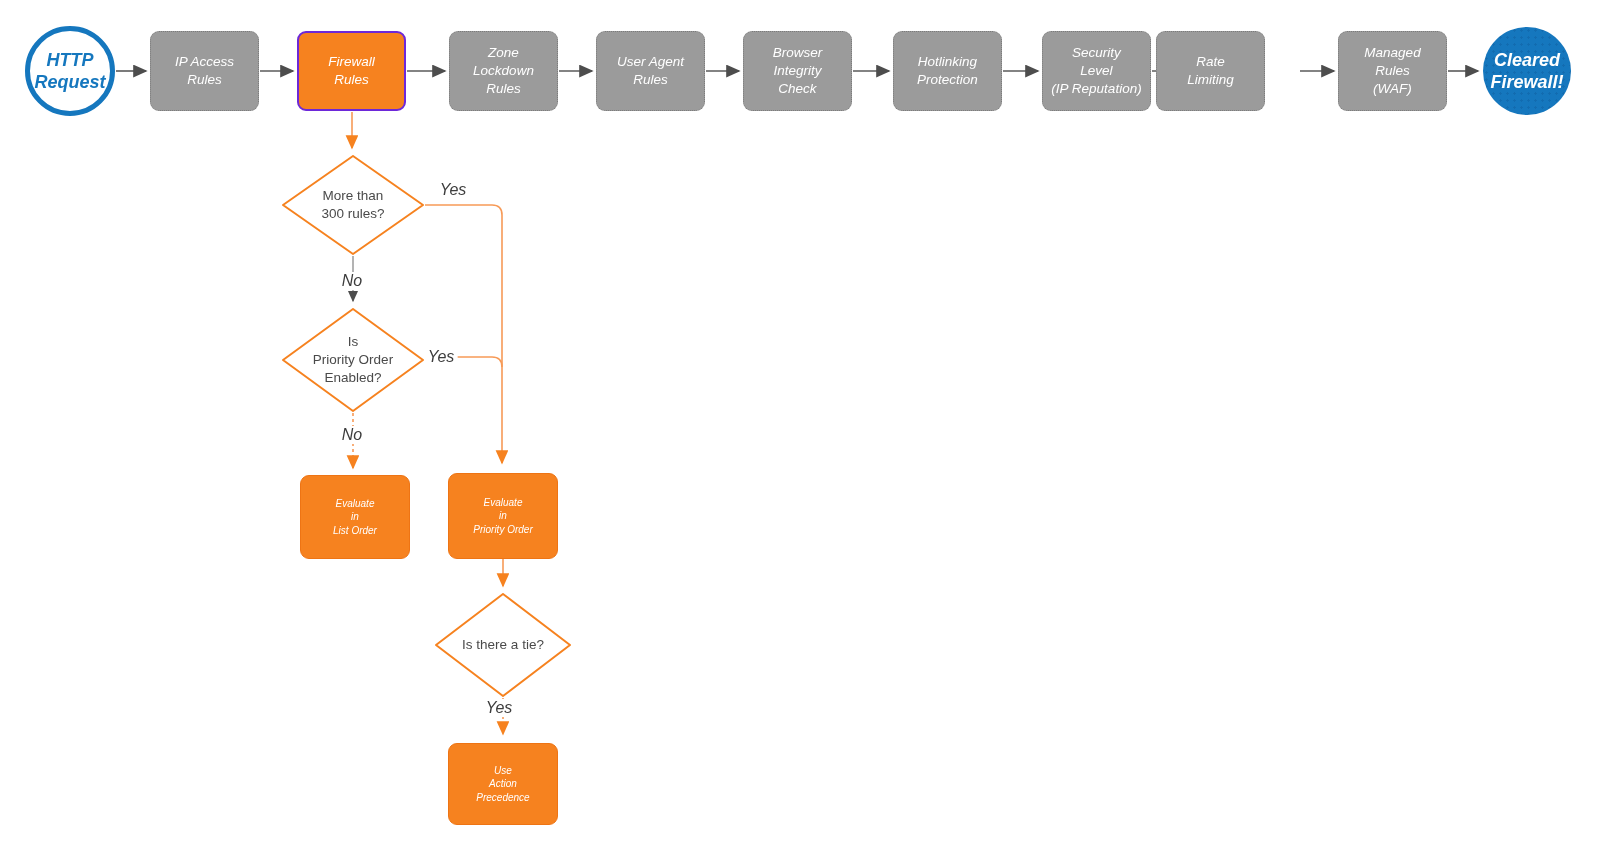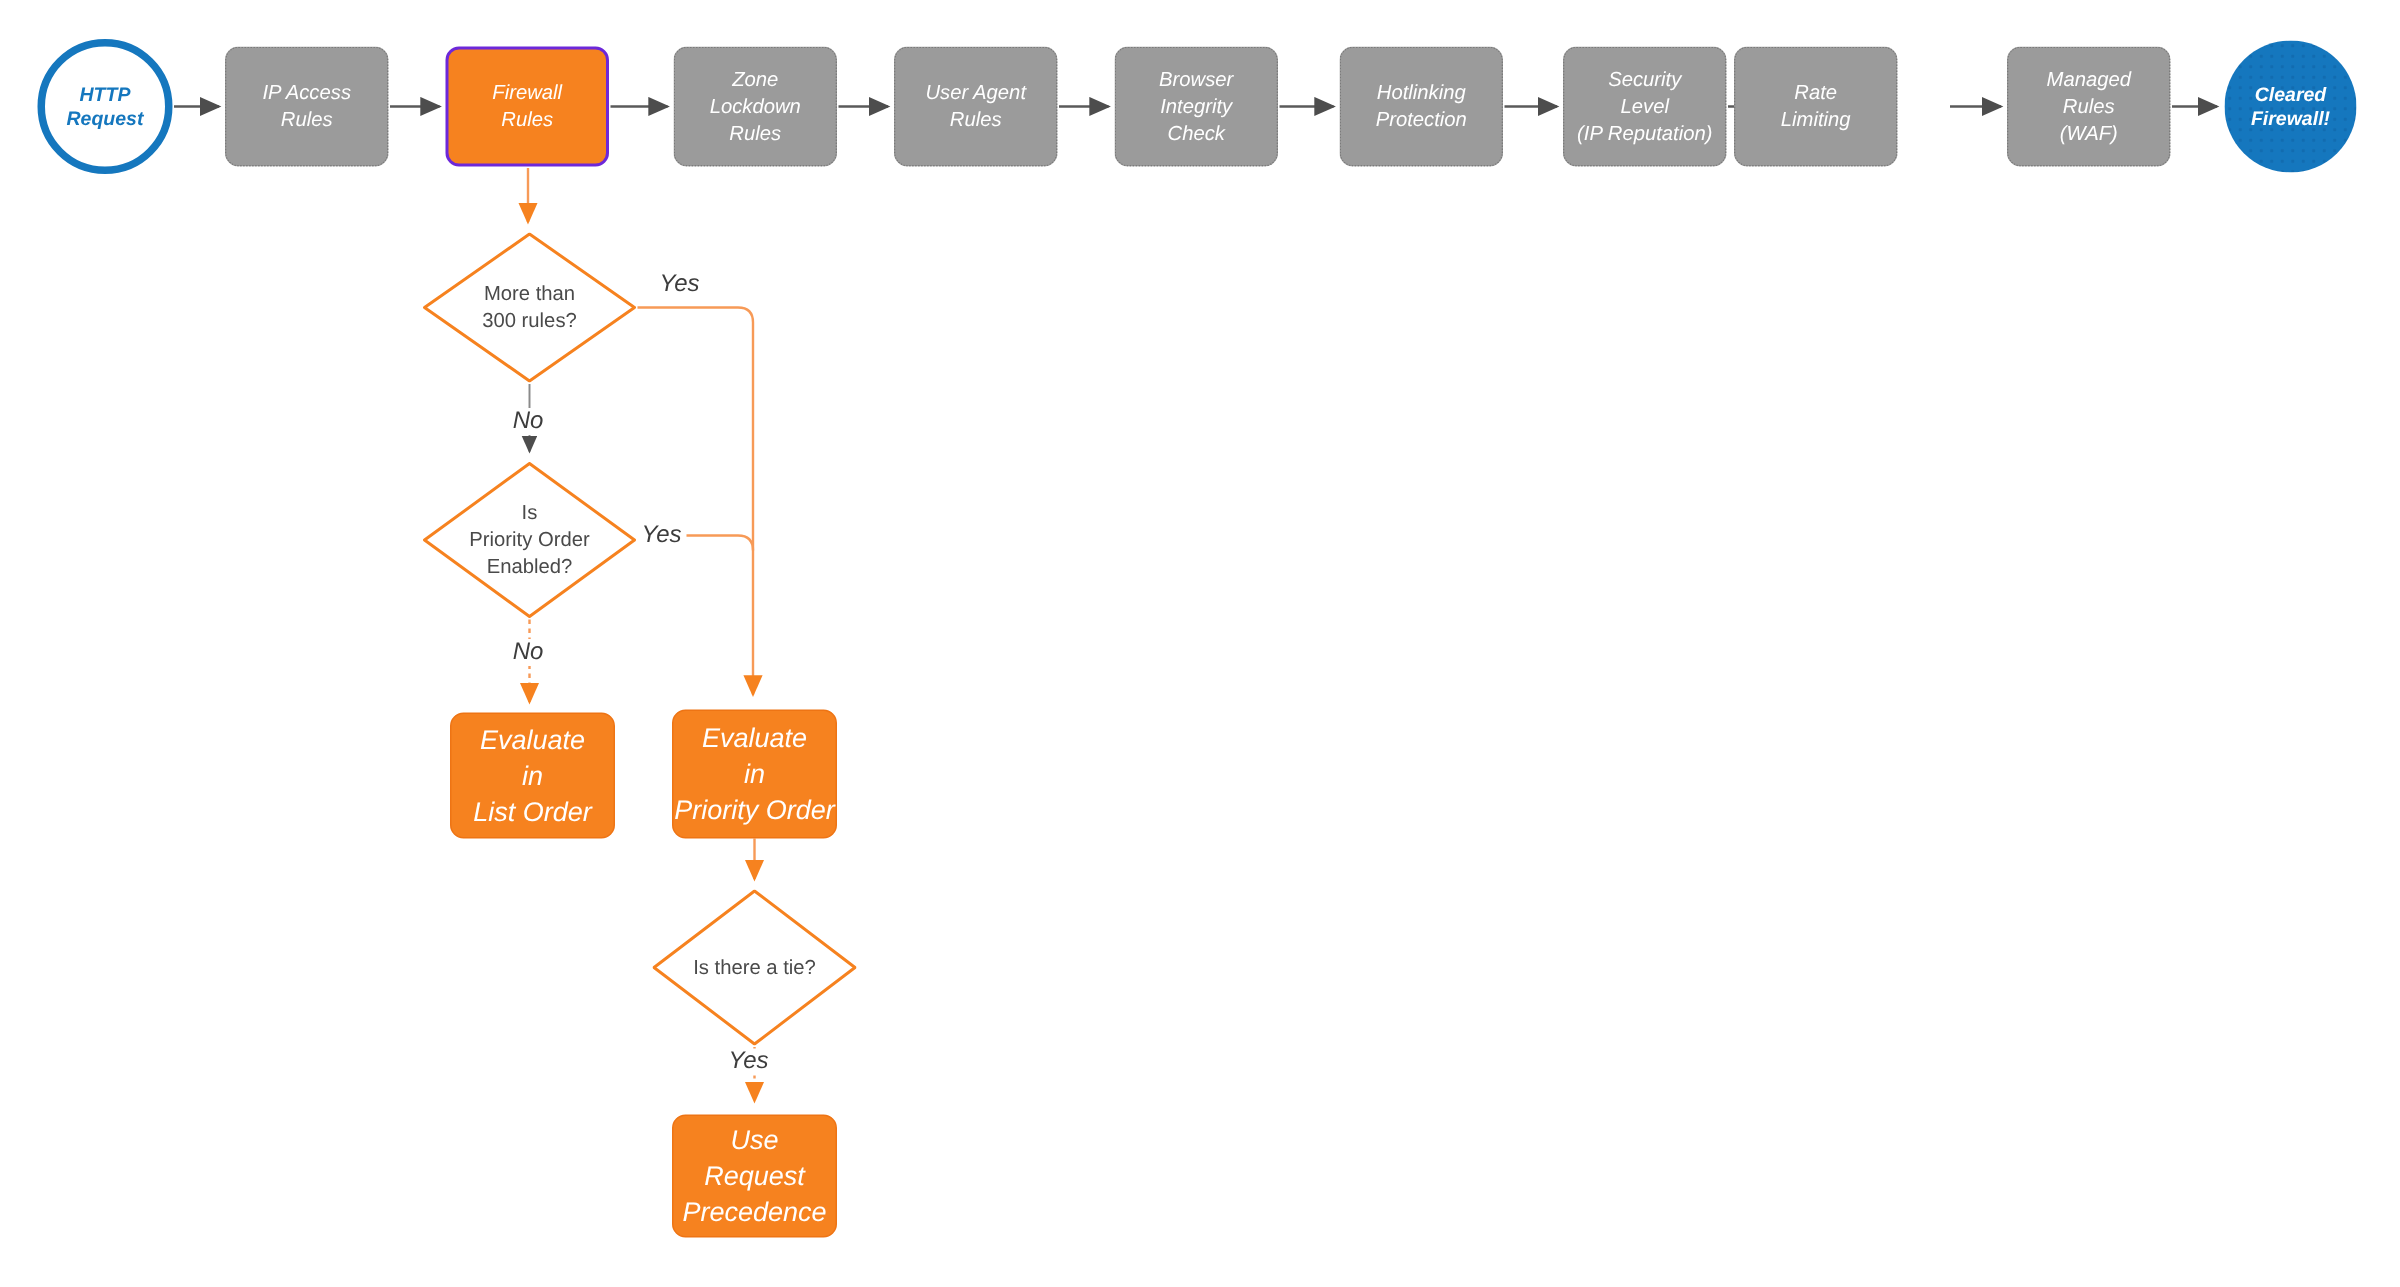--- a/index.html
+++ b/index.html
@@ -7,28 +7,28 @@
     width:1600px;height:858px;position:relative;background:#ffffff;
     font-family:"Liberation Sans",sans-serif;overflow:hidden;
   }
   .layer{position:absolute;left:0;top:0;pointer-events:none;}
   .node{position:absolute;box-sizing:border-box;display:flex;align-items:center;justify-content:center;
         text-align:center;white-space:pre-line;}
   .stage{top:31px;width:109px;height:80px;border-radius:9px;color:#ffffff;font-style:italic;
          font-size:13.5px;line-height:1.32;}
   .stage.gray{background:#9b9b9b;border:1px dotted #7b7b7b;}
   .stage.orange{background:#f6821f;border:2px solid #6d28d9;}
-  .circle{border-radius:50%;font-weight:bold;font-style:italic;font-size:13px;line-height:1.25;}
+  .circle{border-radius:50%;font-weight:bold;font-style:italic;font-size:18px;line-height:1.25;}
   .circle.start{left:25px;top:26px;width:90px;height:90px;background:#ffffff;
                 border:5px solid #1577be;color:#1577be;}
   .circle.end{left:1483px;top:27px;width:88px;height:88px;background:#1577be;color:#ffffff;
               background-image:radial-gradient(rgba(0,40,90,0.14) 1px,transparent 1.3px);
               background-size:7px 7px;}
   .obox{background:#f6821f;border:1px solid #ee7414;border-radius:9px;color:#ffffff;
-        font-style:italic;font-size:18px;line-height:1.35;}
+        font-style:italic;font-size:10px;line-height:1.35;}
   .dlabel{color:#4a4a4a;font-size:13.5px;line-height:1.35;}
   .dshape{position:absolute;pointer-events:none;}
   .elabel{position:absolute;transform:translate(-50%,-50%);font-style:italic;color:#3d3d3d;
           font-size:16px;background:#ffffff;padding:0 3px;}
 </style>
 </head>
 <body>
 
 <svg class="layer" width="1600" height="858" viewBox="0 0 1600 858">
   <defs>
@@ -109,20 +109,20 @@
 </svg>
 <div class="node dlabel" style="left:435px;top:593px;width:136px;height:104px">Is there a tie?</div>
 
 <div class="node obox" style="left:300px;top:475px;width:110px;height:84px">Evaluate
 in
 List Order</div>
 <div class="node obox" style="left:448px;top:473px;width:110px;height:86px">Evaluate
 in
 Priority Order</div>
 <div class="node obox" style="left:448px;top:743px;width:110px;height:82px">Use
-Request
+Action
 Precedence</div>
 
 <span class="elabel" style="left:453px;top:190px">Yes</span>
 <span class="elabel" style="left:352px;top:281px">No</span>
 <span class="elabel" style="left:441px;top:357px">Yes</span>
 <span class="elabel" style="left:352px;top:435px">No</span>
 <span class="elabel" style="left:499px;top:708px">Yes</span>
 
 </body></html>

